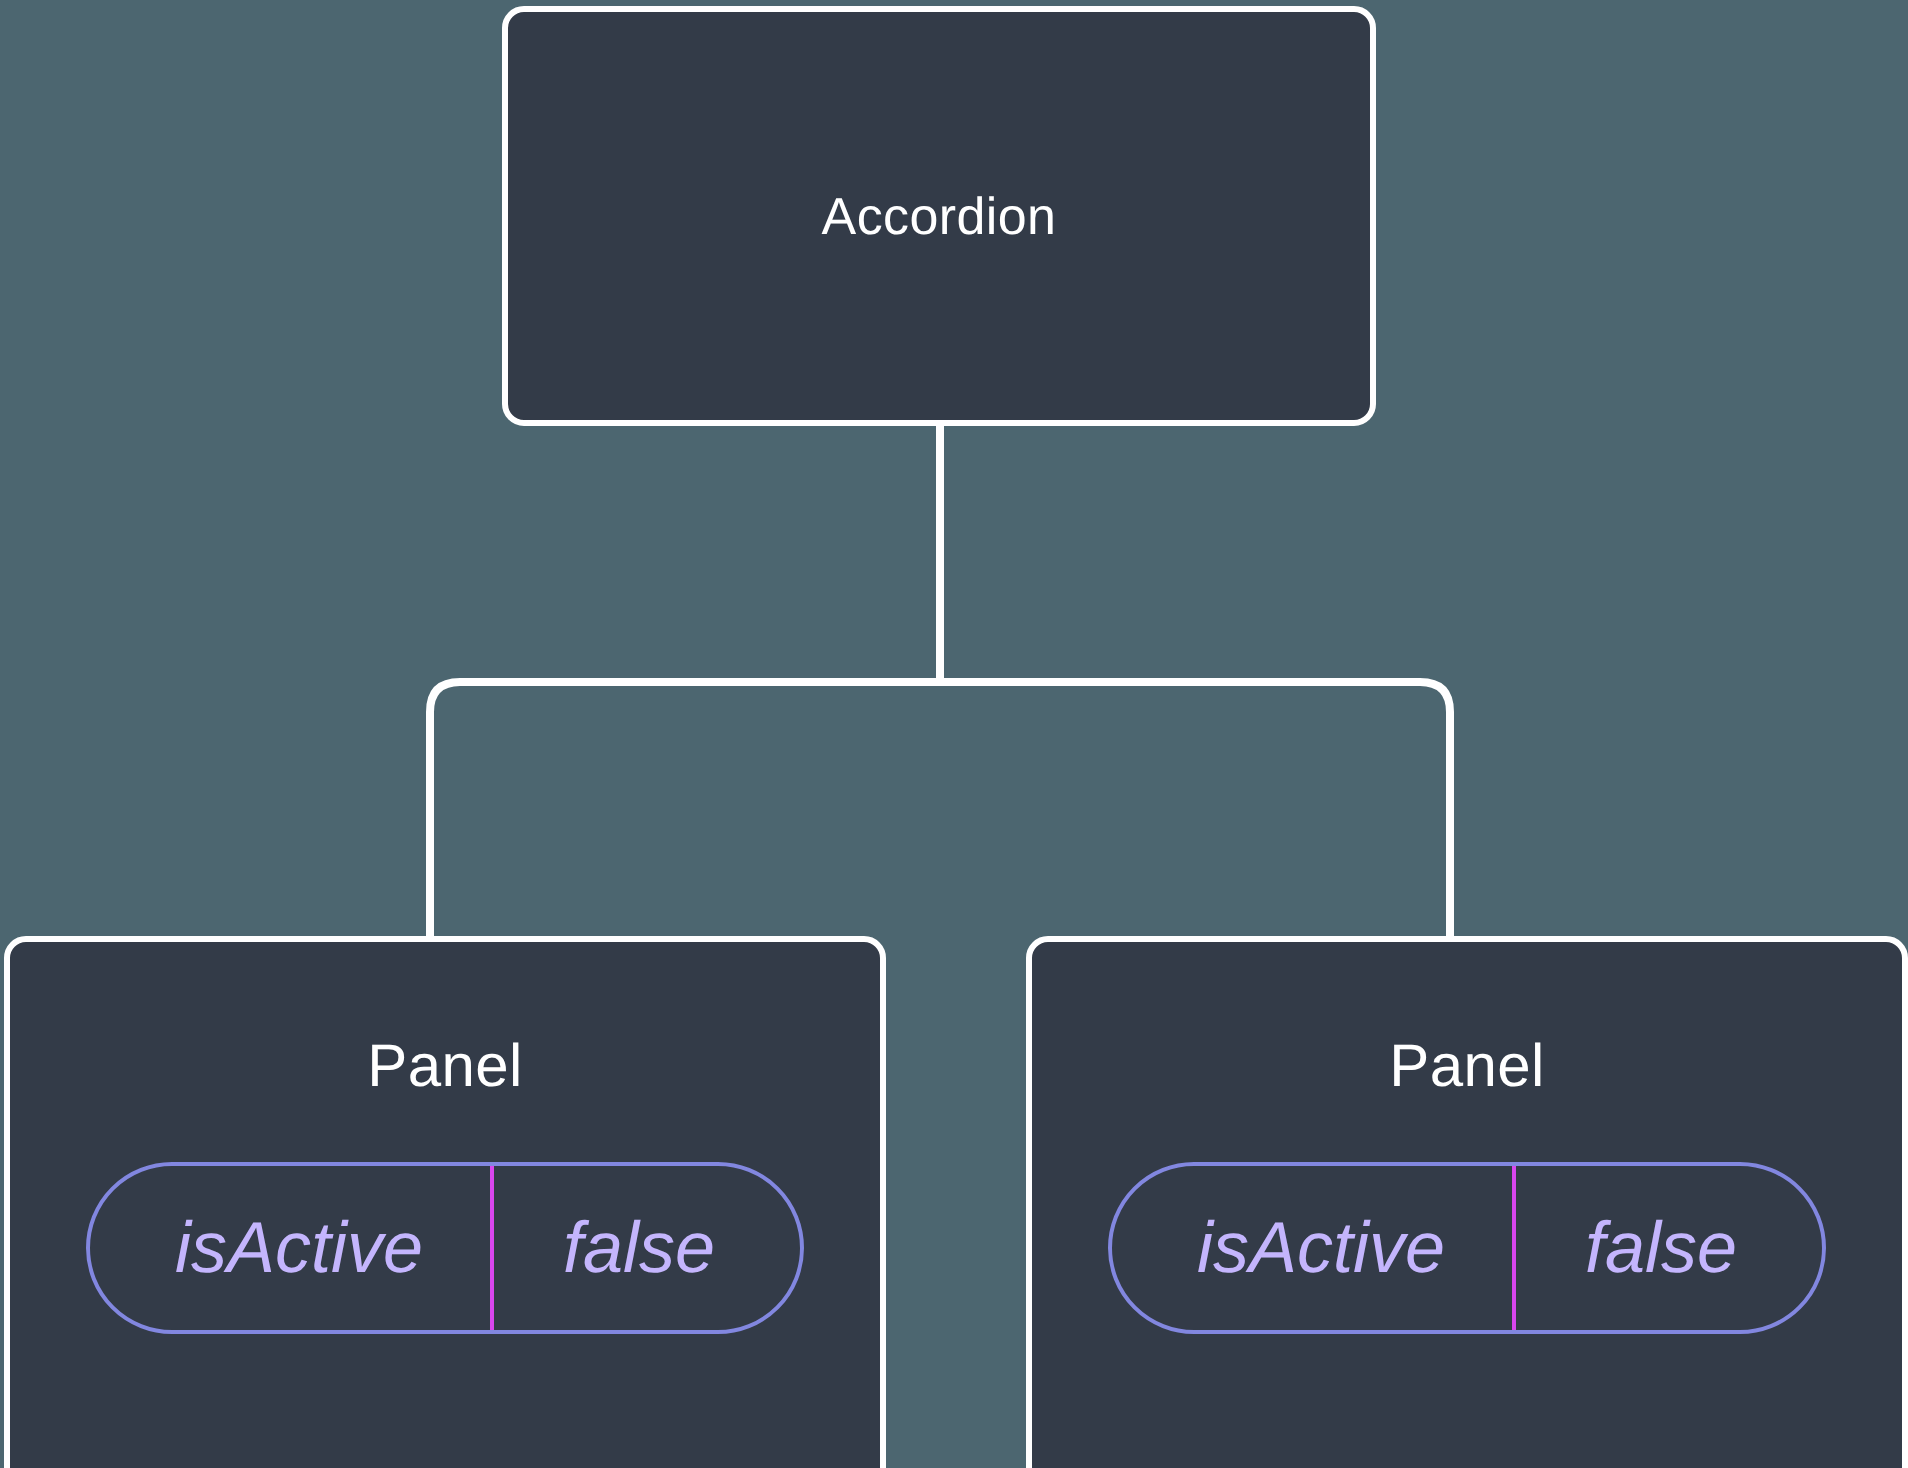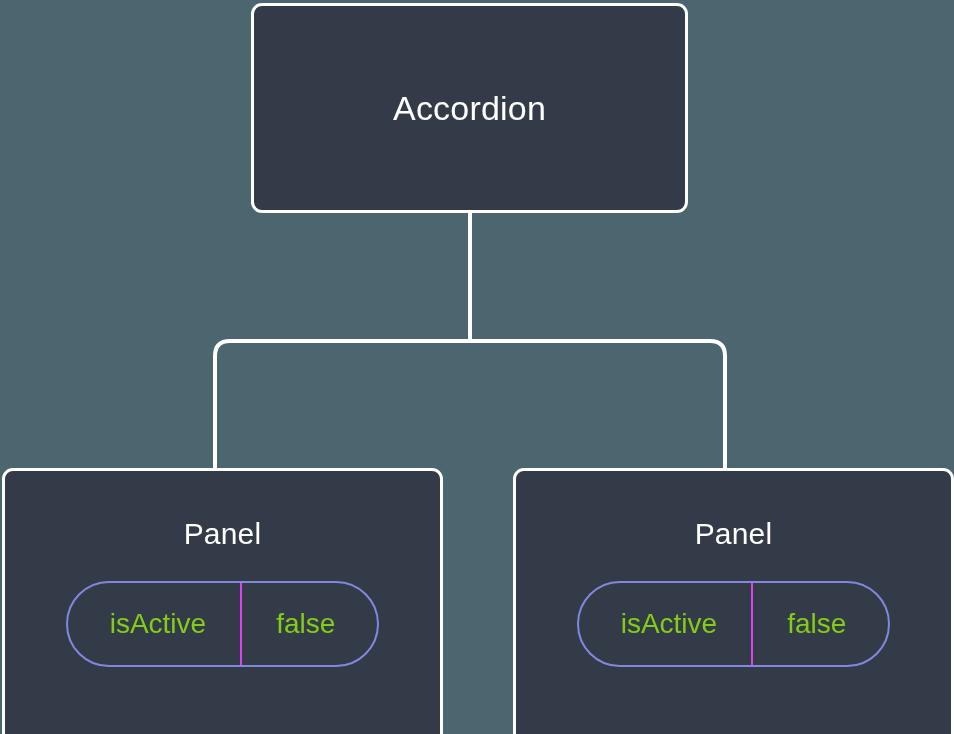--- a/index.html
+++ b/index.html
@@ -64,44 +64,45 @@
   .node-child-right { left: 513px; }
 
   .node-title {
     color: #ffffff;
     font-weight: 400;
     letter-spacing: 0.2px;
     line-height: 1;
     white-space: nowrap;
   }
 
-  .node-root .node-title  { font-size: 34px; }
+  .node-root .node-title  { font-size: 26px; }
   .node-child .node-title { font-size: 30px; }
 
   
   .prop-pill {
     display: flex;
     align-items: stretch;
     margin-top: 32px;
     height: 86px;
     border: 2px solid #8287e0;
     border-radius: 44px;
     box-sizing: border-box;
     overflow: hidden;
   }
 
   .prop-cell {
     display: flex;
     align-items: center;
     justify-content: center;
-    color: #84cc16;
-    font-size: 28px;
+    color: #c4b5fd;
+    font-size: 36px;
     line-height: 1;
     white-space: nowrap;
     box-sizing: border-box;
+    font-style: italic;
   }
 
   .prop-key {
     padding: 0 34px 0 42px;
   }
 
   .prop-value {
     padding: 0 42px 0 34px;
     border-left: 2px solid #d946ef;
   }

